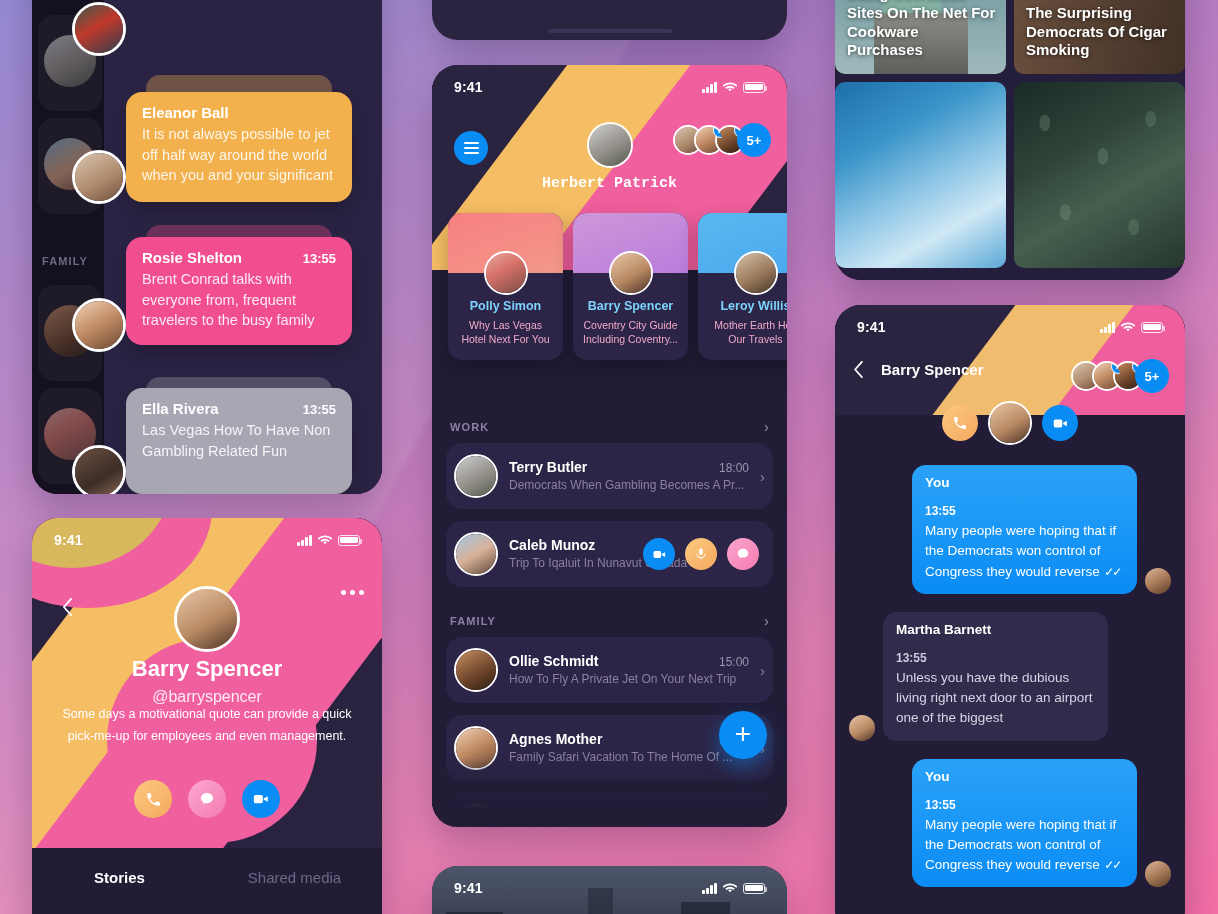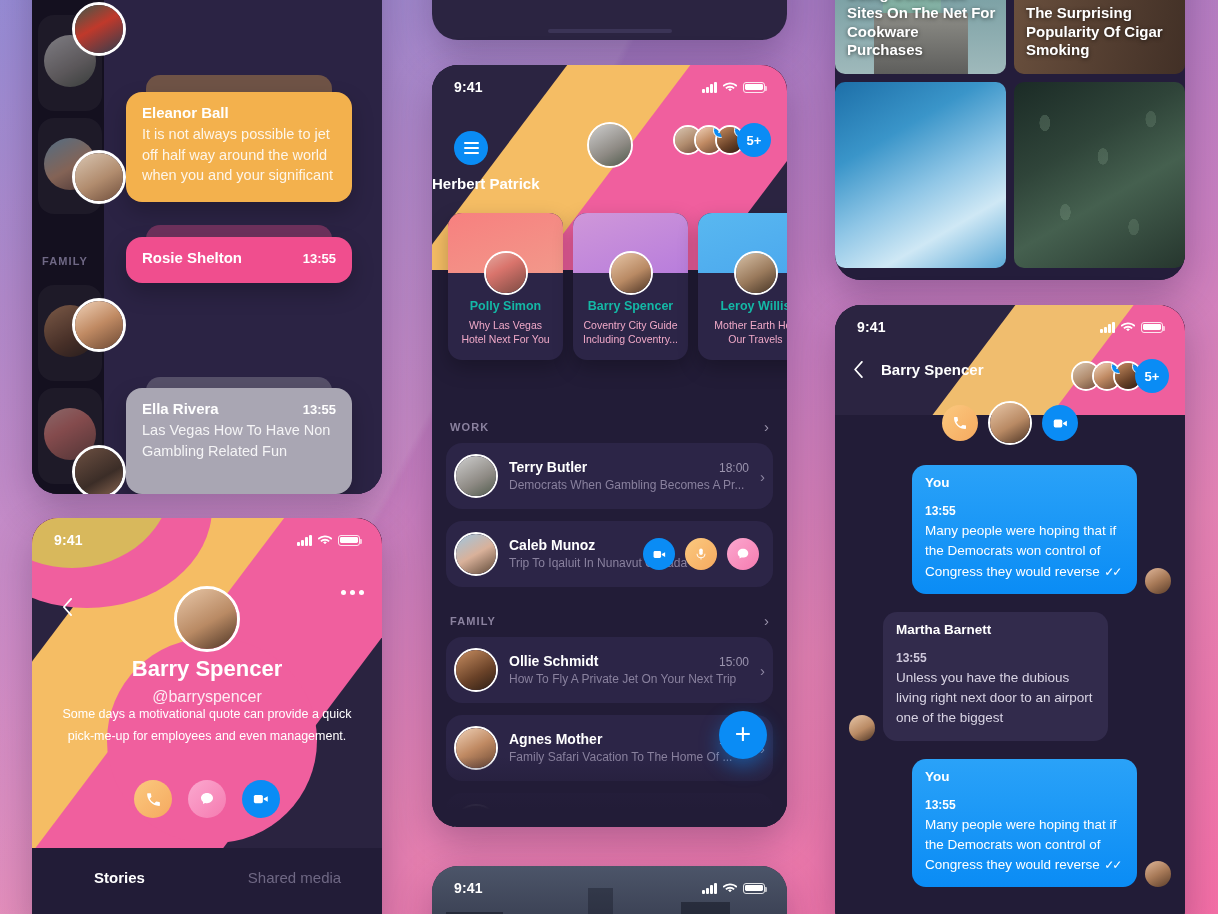--- a/index.html
+++ b/index.html
@@ -132,36 +132,36 @@
   #phone-contacts { left:432px; top:65px; width:355px; height:762px; }
   #phone-contacts .screen { background:#221c37; }
   .ct-header { position:absolute; top:0; left:0; right:0; height:205px; overflow:hidden; background:#2b2441; }
   .ct-stripe { position:absolute; top:-260px; height:720px; transform:rotate(37deg); }
   .ct-stripe.y { left:75px; width:120px; background:#f5bd64; }
   .ct-stripe.p { left:200px; width:135px; background:#f05f9e; }
   .ct-menu { position:absolute; left:22px; top:66px; width:34px; height:34px; border-radius:50%; background:#0a8cf5; display:flex; flex-direction:column; align-items:center; justify-content:center; gap:3px; z-index:20; cursor:pointer; }
   .ct-menu i { width:15px; height:2px; background:#fff; border-radius:1px; display:block; }
   .ct-hero-av { position:absolute; left:50%; top:57px; transform:translateX(-50%); width:46px; height:46px; border-radius:50%; border:2.5px solid #fff; overflow:hidden; background:#6a6578; z-index:20; }
   .ct-hero-av .ph { width:100%; height:100%; }
-  .ct-hero-name { position:absolute; top:110px; left:0; right:0; text-align:left; color:#fff; font-size:15px; font-weight:bold; z-index:20; }
+  .ct-hero-name { position:absolute; top:110px; left:0; right:0; text-align:center; color:#fff; font-size:15px; font-weight:bold; z-index:20;font-family:Liberation Mono, monospace; }
 
   .avstack { position:absolute; right:16px; top:58px; display:flex; align-items:center; z-index:22; }
   .avstack .av { width:30px; height:30px; border-radius:50%; border:2px solid #fff; overflow:hidden; margin-left:-9px; position:relative; background:#7a6f88; }
   .avstack .av:first-child { margin-left:0; }
   .avstack .av .ph { width:100%; height:100%; }
   .avstack .cnt { position:absolute; top:-4px; right:-6px; width:15px; height:15px; border-radius:50%; background:#0a8cf5; color:#fff; font-size:8.5px; font-weight:bold; display:flex; align-items:center; justify-content:center; border:1.5px solid #fff; z-index:5; }
   .avstack .more { width:34px; height:34px; border-radius:50%; background:#0a8cf5; color:#fff; font-size:13px; font-weight:bold; display:flex; align-items:center; justify-content:center; margin-left:-8px; z-index:6; }
 
   .stories-row { position:absolute; top:148px; left:16px; right:0; display:flex; gap:10px; z-index:20; }
   .story-card { width:115px; border-radius:14px; overflow:hidden; background:#2c2547; flex:none; box-shadow:0 8px 20px rgba(0,0,0,.25); }
   .story-top { height:60px; }
   .story-body { padding:26px 8px 14px; text-align:center; position:relative; }
   .story-av { position:absolute; left:50%; top:-22px; transform:translateX(-50%); width:44px; height:44px; border-radius:50%; border:2.5px solid #fff; overflow:hidden; background:#8e8096; }
   .story-av .ph { width:100%; height:100%; }
-  .story-name { color:#14b8a6; font-size:12.5px; font-weight:bold; margin-bottom:5px; }
+  .story-name { color:#7dd3fc; font-size:12.5px; font-weight:bold; margin-bottom:5px; }
   .story-desc { color:#f0a9c8; font-size:10.5px; line-height:1.35; }
 
   .sec-head { display:flex; align-items:center; justify-content:space-between; padding:0 18px; margin:14px 0 9px; }
   .sec-title { color:#8b829f; font-size:11px; font-weight:bold; letter-spacing:1.1px; }
   .chev { color:#9a93ab; font-size:15px; line-height:1; }
   .list-scroll { position:absolute; top:340px; left:0; right:0; bottom:0; overflow:hidden; }
   .contact-row { margin:0 14px 12px; background:#2c2547; border-radius:16px; padding:11px 8px; display:flex; align-items:center; gap:11px; position:relative; }
   .c-av { width:44px; height:44px; border-radius:50%; border:2px solid #fff; overflow:hidden; flex:none; background:#6d6480; }
   .c-av .ph { width:100%; height:100%; }
   .c-mid { flex:1; min-width:0; }
@@ -293,20 +293,21 @@
         </div>
         <div class="bc-text">It is not always possible to jet off half way around the world when you and your significant</div>
       </div>
 
       <div class="bubble-stack bc-pink" style="top:375px;"></div>
       <div class="bubble-card bc-pink" style="top:387px;">
         <div class="bc-head">
           <span class="bc-name">Rosie Shelton</span>
           <span class="bc-time">13:55</span>
         </div>
+        <div class="bc-text">Brent Conrad talks with everyone from, frequent travelers to the busy family</div>
       </div>
 
       <div class="bubble-stack bc-grey" style="top:527px;"></div>
       <div class="bubble-card bc-grey" style="top:538px; height:106px;">
         <div class="bc-head">
           <span class="bc-name">Ella Rivera</span>
           <span class="bc-time">13:55</span>
         </div>
         <div class="bc-text">Las Vegas How To Have Non Gambling Related Fun</div>
       </div>
@@ -637,21 +638,21 @@
         <span class="img-liberty">
           <span class="statue"></span>
             <span class="pedestal"></span>
         </span>
         <span class="news-title">Using Overstock Sites On The Net For Cookware Purchases</span>
       </div>
       <div class="news-card">
         <span class="img-desert">
           <span class="dune-ridge"></span>
         </span>
-        <span class="news-title">The Surprising Popularity Of Cigar Smoking</span>
+        <span class="news-title">The Surprising Democrats Of Cigar Smoking</span>
       </div>
       <div class="news-card">
         <span class="img-ice"></span>
       </div>
       <div class="news-card">
         <span class="img-leaves">
             <span class="veins"></span>
           </span>
       </div>
     </div>

